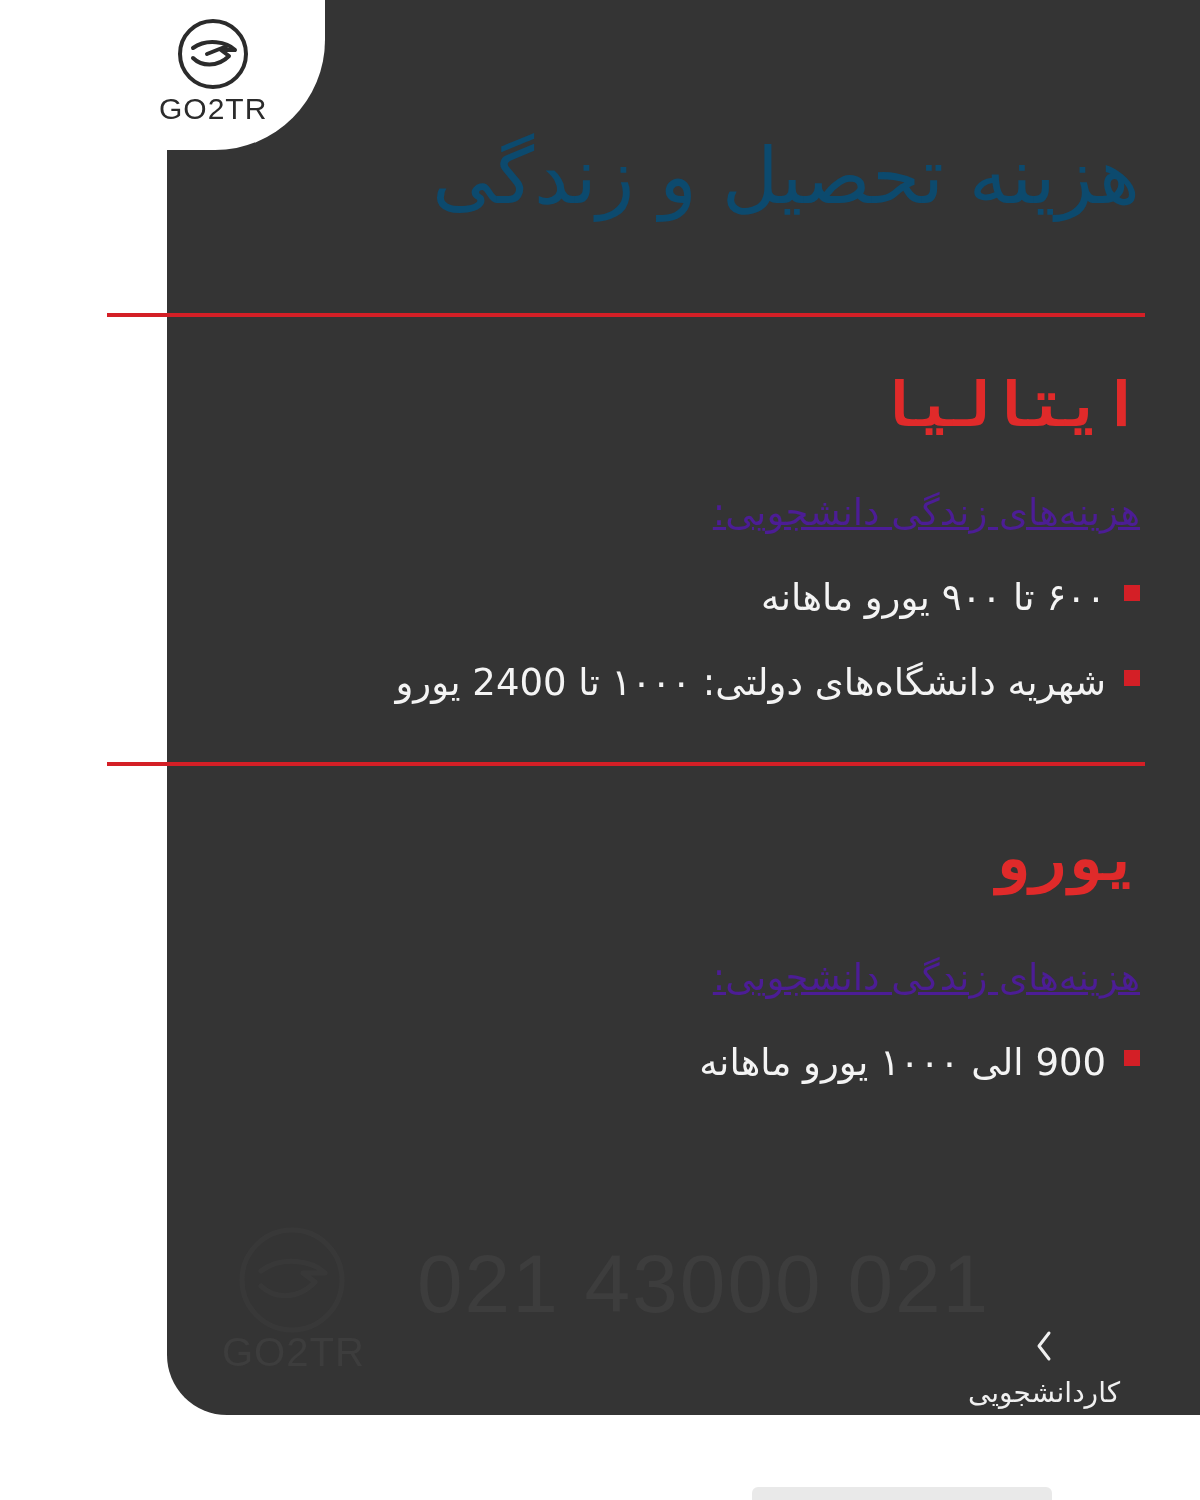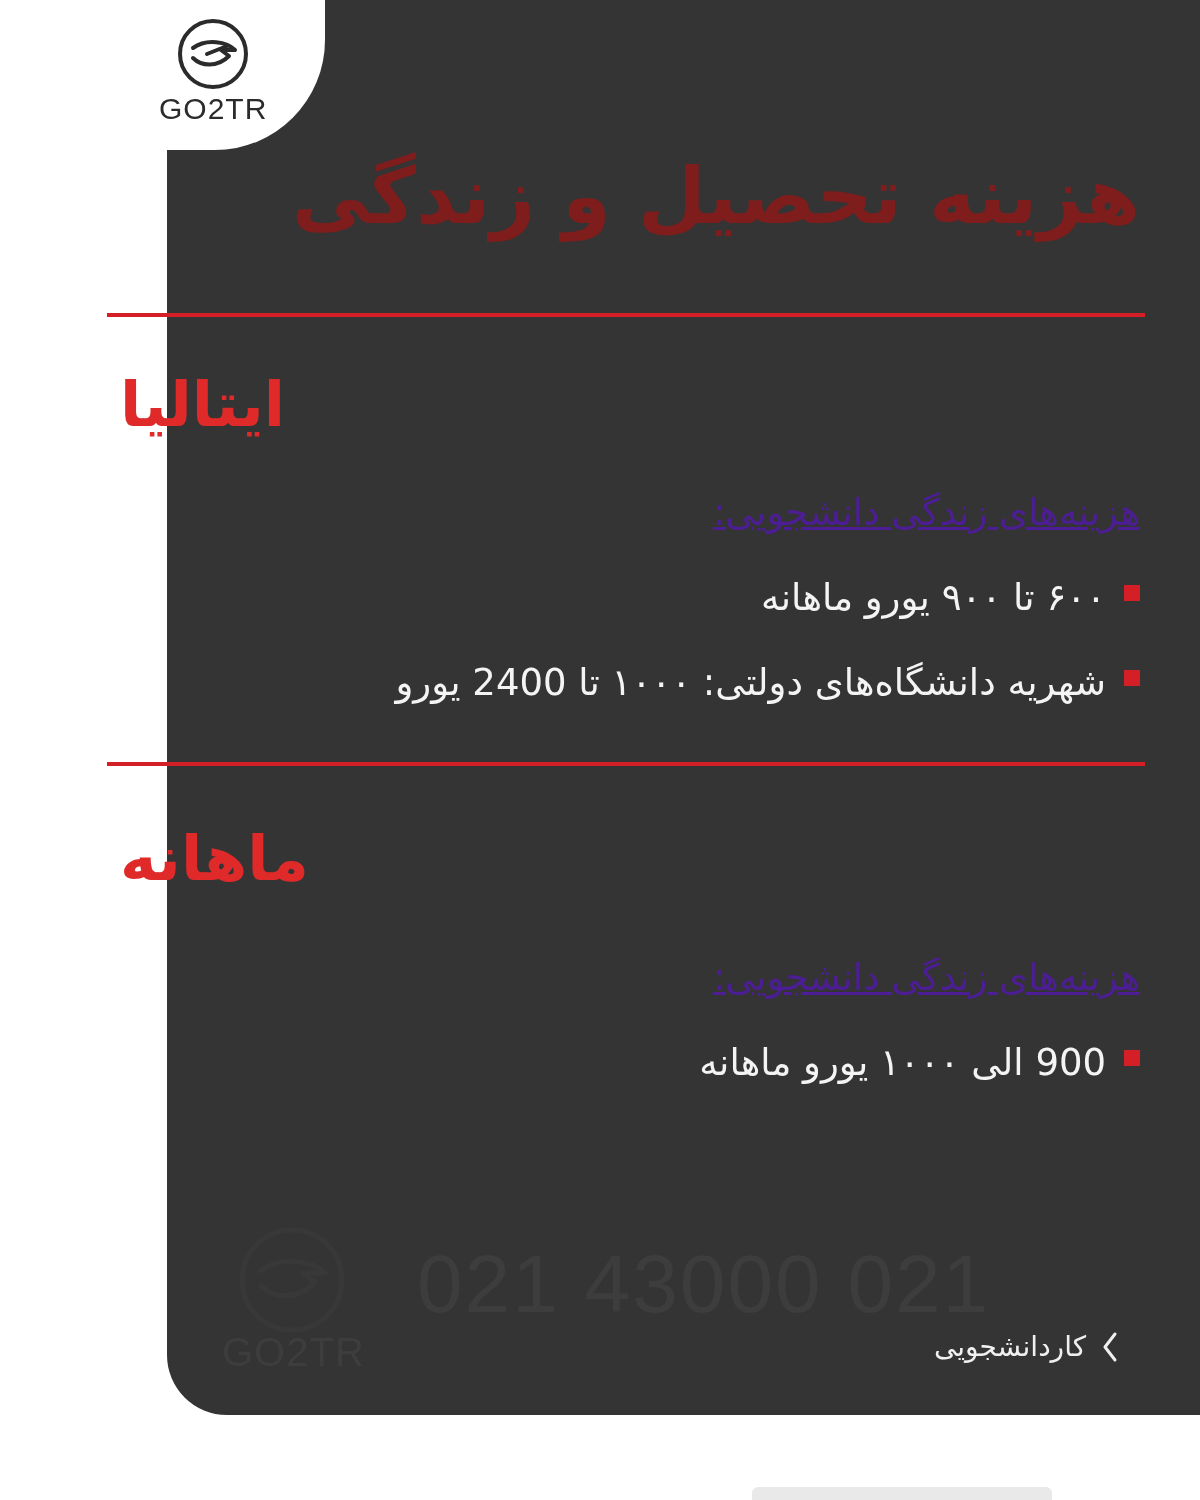--- a/index.html
+++ b/index.html
@@ -58,50 +58,51 @@
     font-size: 30px;
     letter-spacing: 1px;
     color: #2b2b2b;
     font-weight: 400;
   }
 
   
   .title {
     position: absolute;
     right: 60px;
-    top: 144px;
+    top: 124px;
     width: 1000px;
     text-align: right;
-    color: #7f1d1d;
+    color: #0c4a6e;
     font-size: 78px;
-    font-weight: bold;
+    font-weight: normal;
     line-height: 1.35;
     letter-spacing: -1px;
     direction: rtl;
   }
 
   .divider {
     position: absolute;
     right: 55px;
     width: 1040px;
     height: 4px;
     background: #d41f26;
   }
   .divider.d1 { top: 313px; }
   .divider.d2 { top: 762px; }
 
   .country {
     position: absolute;
     right: 60px;
     width: 1020px;
-    text-align: left;
+    text-align: right;
     color: #e02a2a;
     font-size: 62px;
     font-weight: bold;
     direction: rtl;
+    font-family: Liberation Mono, monospace;
   }
   .country.c1 { top: 368px; }
   .country.c2 { top: 822px; }
 
   .section {
     position: absolute;
     right: 60px;
     width: 1020px;
     direction: rtl;
     text-align: right;
@@ -180,20 +181,21 @@
     color: #3d3d3d;
     letter-spacing: 1px;
   }
 
   
   .footer-link {
     position: absolute;
     right: 80px;
     top: 1330px;
     display: flex;
+    flex-direction: column;
     align-items: center;
     gap: 14px;
     direction: rtl;
   }
   .footer-label {
     font-size: 28px;
     color: #f0f0f0;
   }
   .footer-chevron {
     width: 20px;
@@ -254,21 +256,21 @@
     </div>
 
     <div class="bullet-row">
       <span class="bullet-mark"></span>
       <span class="bullet-text spaced">شهریه دانشگاه‌های دولتی: ۱۰۰۰ تا 2400 یورو</span>
     </div>
   </div>
 
   <div class="divider d2"></div>
 
-  <div class="country c2">ماهانه</div>
+  <div class="country c2">یورو</div>
 
   <div class="section s2">
     <div class="sec-head">هزینه‌های زندگی دانشجویی:</div>
 
     <div class="bullet-row">
       <span class="bullet-mark"></span>
       <span class="bullet-text">900 الی ۱۰۰۰ یورو ماهانه</span>
     </div>
 
   </div>

